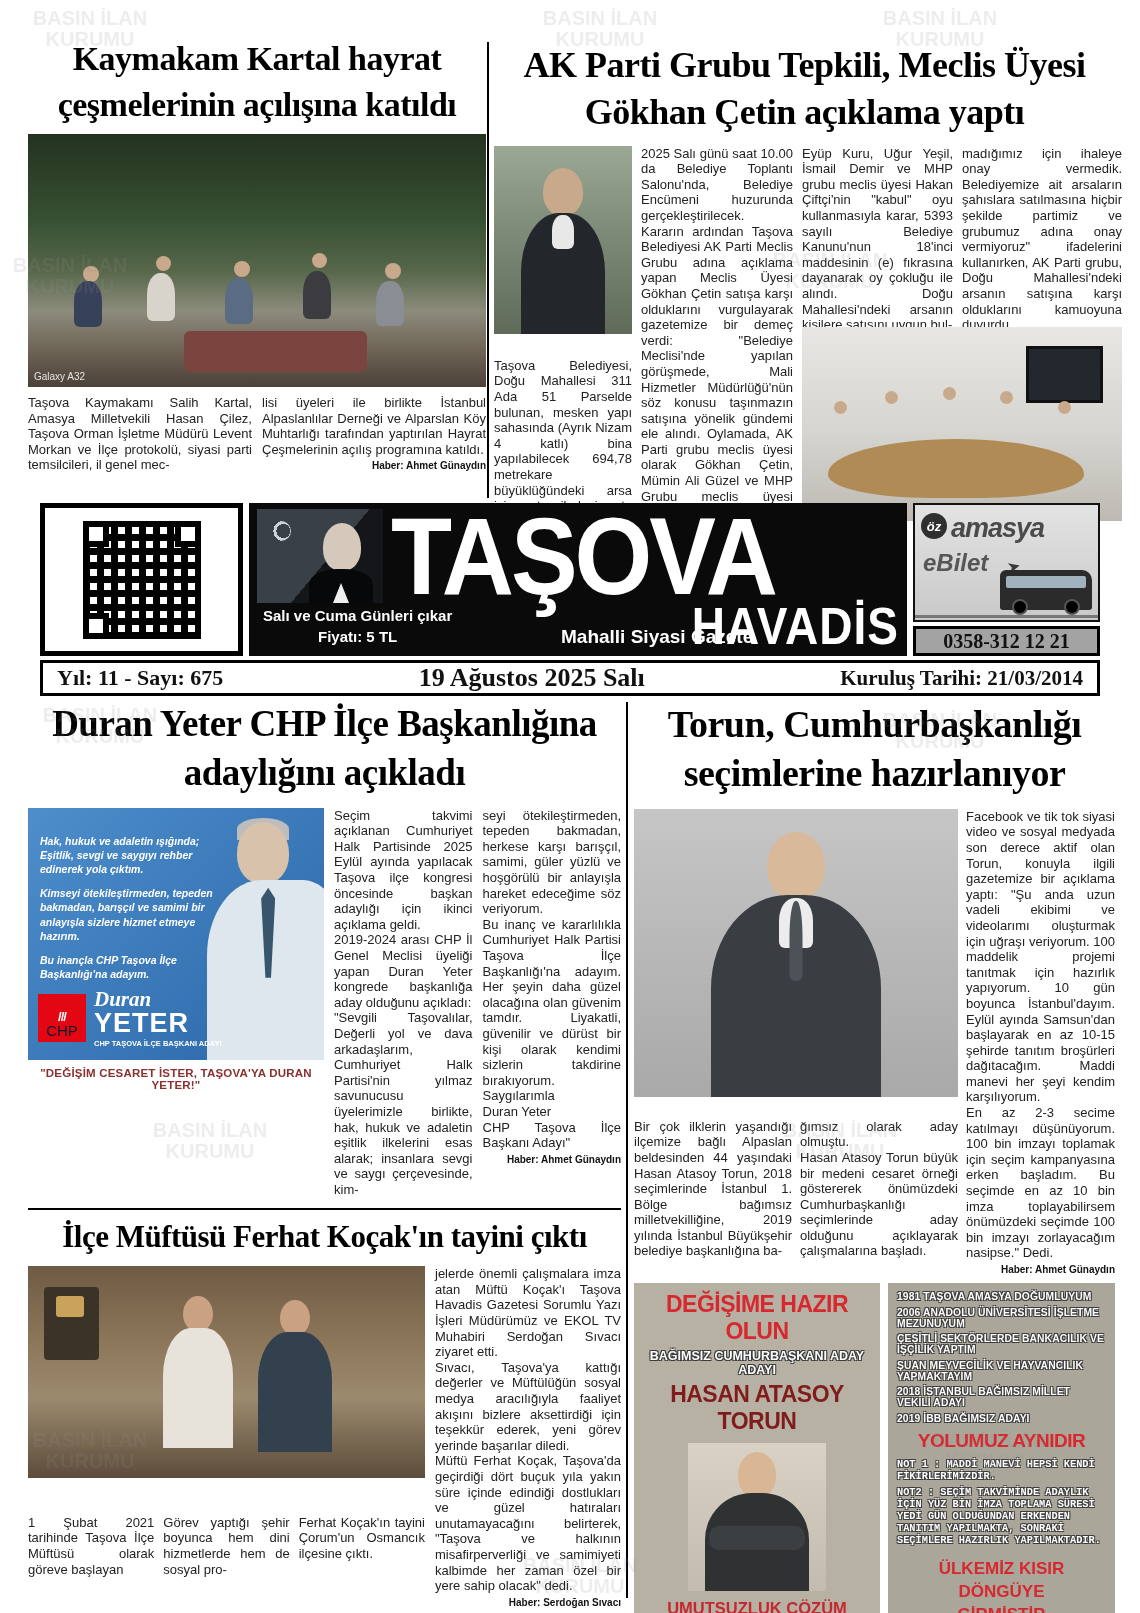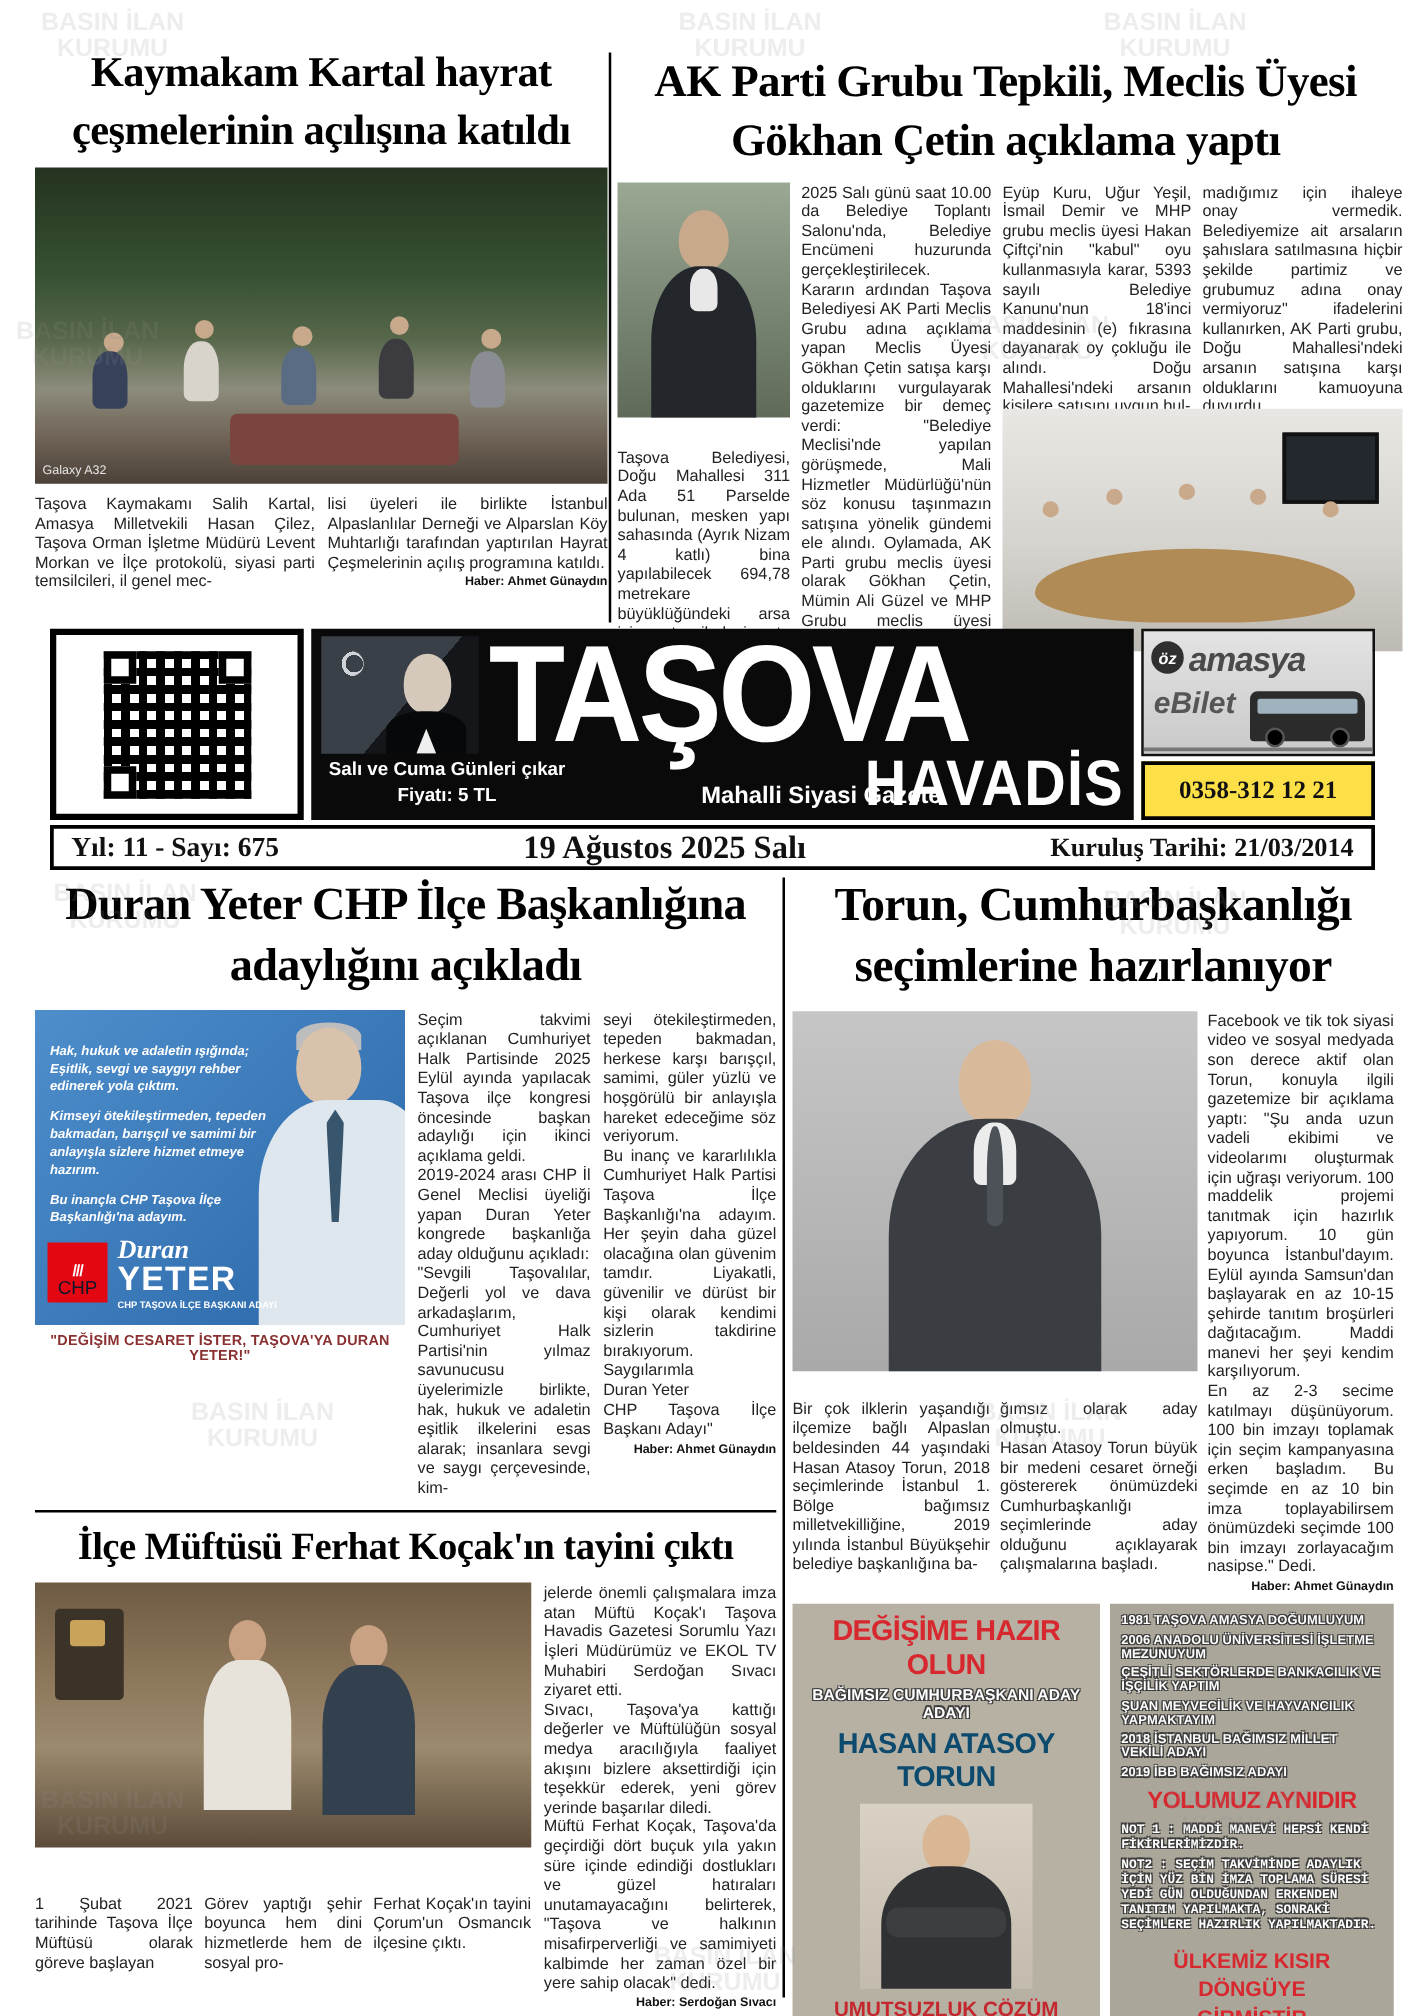--- a/index.html
+++ b/index.html
@@ -73,21 +73,21 @@
   .oz-logo{position:absolute;left:6px;top:8px;width:26px;height:26px;border-radius:50%;background:#2f2f2f;color:#fff;
            font-weight:bold;font-style:italic;font-size:13px;display:flex;align-items:center;justify-content:center;}
   .ebilet-brand{position:absolute;left:36px;top:8px;font-weight:900;font-style:italic;font-size:27px;color:#4a4a4a;letter-spacing:-1px;}
   .ebilet-prod{position:absolute;left:8px;top:44px;font-weight:bold;font-style:italic;font-size:24px;color:#565656;}
   .cursor-ic{position:absolute;left:92px;top:52px;font-size:16px;color:#3c3c3c;transform:rotate(-15deg);}
   .bus{position:absolute;right:6px;bottom:10px;width:92px;height:40px;background:#2b2b2b;border-radius:6px 10px 3px 3px;}
   .bus .win{position:absolute;left:6px;top:6px;width:80px;height:12px;background:#9fb2bd;border-radius:2px;}
   .bus .w1,.bus .w2{position:absolute;bottom:-5px;width:12px;height:12px;border-radius:50%;background:#000;border:2px solid #555;}
   .bus .w1{left:12px;} .bus .w2{right:12px;}
   .road{position:absolute;left:0;bottom:2px;width:100%;height:3px;background:#777;}
-  .phone-box{height:47px;background:#fde047;border:3px solid #000;box-sizing:border-box;display:flex;align-items:center;justify-content:center;
+  .phone-box{height:30px;background:#a3a3a3;border:3px solid #000;box-sizing:border-box;display:flex;align-items:center;justify-content:center;
              font-family:"Liberation Serif",serif;font-weight:bold;font-size:20px;}
 
   
   .date-bar{position:absolute;left:40px;top:660px;width:1060px;height:36px;border:3px solid #000;box-sizing:border-box;
             display:flex;align-items:center;justify-content:space-between;padding:0 14px;
             font-family:"Liberation Serif",serif;font-weight:bold;}
   .db-issue{font-size:22px;} .db-date{font-size:26px;} .db-founded{font-size:21px;}
 
   
   .left-col{position:absolute;left:28px;top:700px;width:593px;}
@@ -130,21 +130,21 @@
   .torun-body{display:grid;grid-template-columns:158px 158px 149px;column-gap:8px;
               grid-template-areas:"ph ph tr" "t1 t2 tr";}
   .torun-ph{grid-area:ph;height:288px;margin-bottom:6px;}
   .torun-t1{grid-area:t1;} .torun-t2{grid-area:t2;} .torun-tr{grid-area:tr;}
 
   .ads-row{display:flex;column-gap:8px;margin-top:8px;}
   .ad-torun{width:246px;background:#b7b1a4;padding:8px 8px 10px 8px;box-sizing:border-box;text-align:center;}
   .ad-torun .t1{color:#d7282f;font-weight:900;font-size:23px;letter-spacing:-0.5px;}
   .outline-w{color:#fff;font-weight:900;text-shadow:1px 1px 0 #3c3c3c,-1px -1px 0 #3c3c3c,1px -1px 0 #3c3c3c,-1px 1px 0 #3c3c3c;}
   .ad-torun .t2{font-size:12.5px;margin-top:4px;}
-  .ad-torun .t3{color:#0c4a6e;font-weight:900;font-size:23px;margin-top:4px;letter-spacing:-0.5px;}
+  .ad-torun .t3{color:#7f1d1d;font-weight:900;font-size:23px;margin-top:4px;letter-spacing:-0.5px;}
   .ad-torun .photo{width:138px;height:148px;margin:8px auto 8px auto;}
   .ad-torun .t4{color:#c4272e;font-weight:900;font-size:16.5px;}
   .ad-yolumuz{flex:1;background:#aba69a;padding:8px 9px;box-sizing:border-box;text-align:center;}
   .ad-yolumuz .line{font-size:10.3px;text-align:left;margin-bottom:4.5px;letter-spacing:0.1px;}
   .ad-yolumuz .big{color:#d7282f;font-weight:900;font-size:19px;margin:6px 0;letter-spacing:-0.5px;}
   .ad-yolumuz .note{font-size:10.3px;text-align:left;margin-bottom:4.5px;font-family:Liberation Mono, monospace;}
   .ad-yolumuz .tail{color:#d7282f;font-weight:900;font-size:17px;line-height:1.35;margin-top:12px;}
 
   .wm{position:absolute;width:120px;font-weight:bold;font-size:20px;line-height:1.05;text-align:center;
       color:rgba(140,140,140,0.16);pointer-events:none;z-index:6;}

